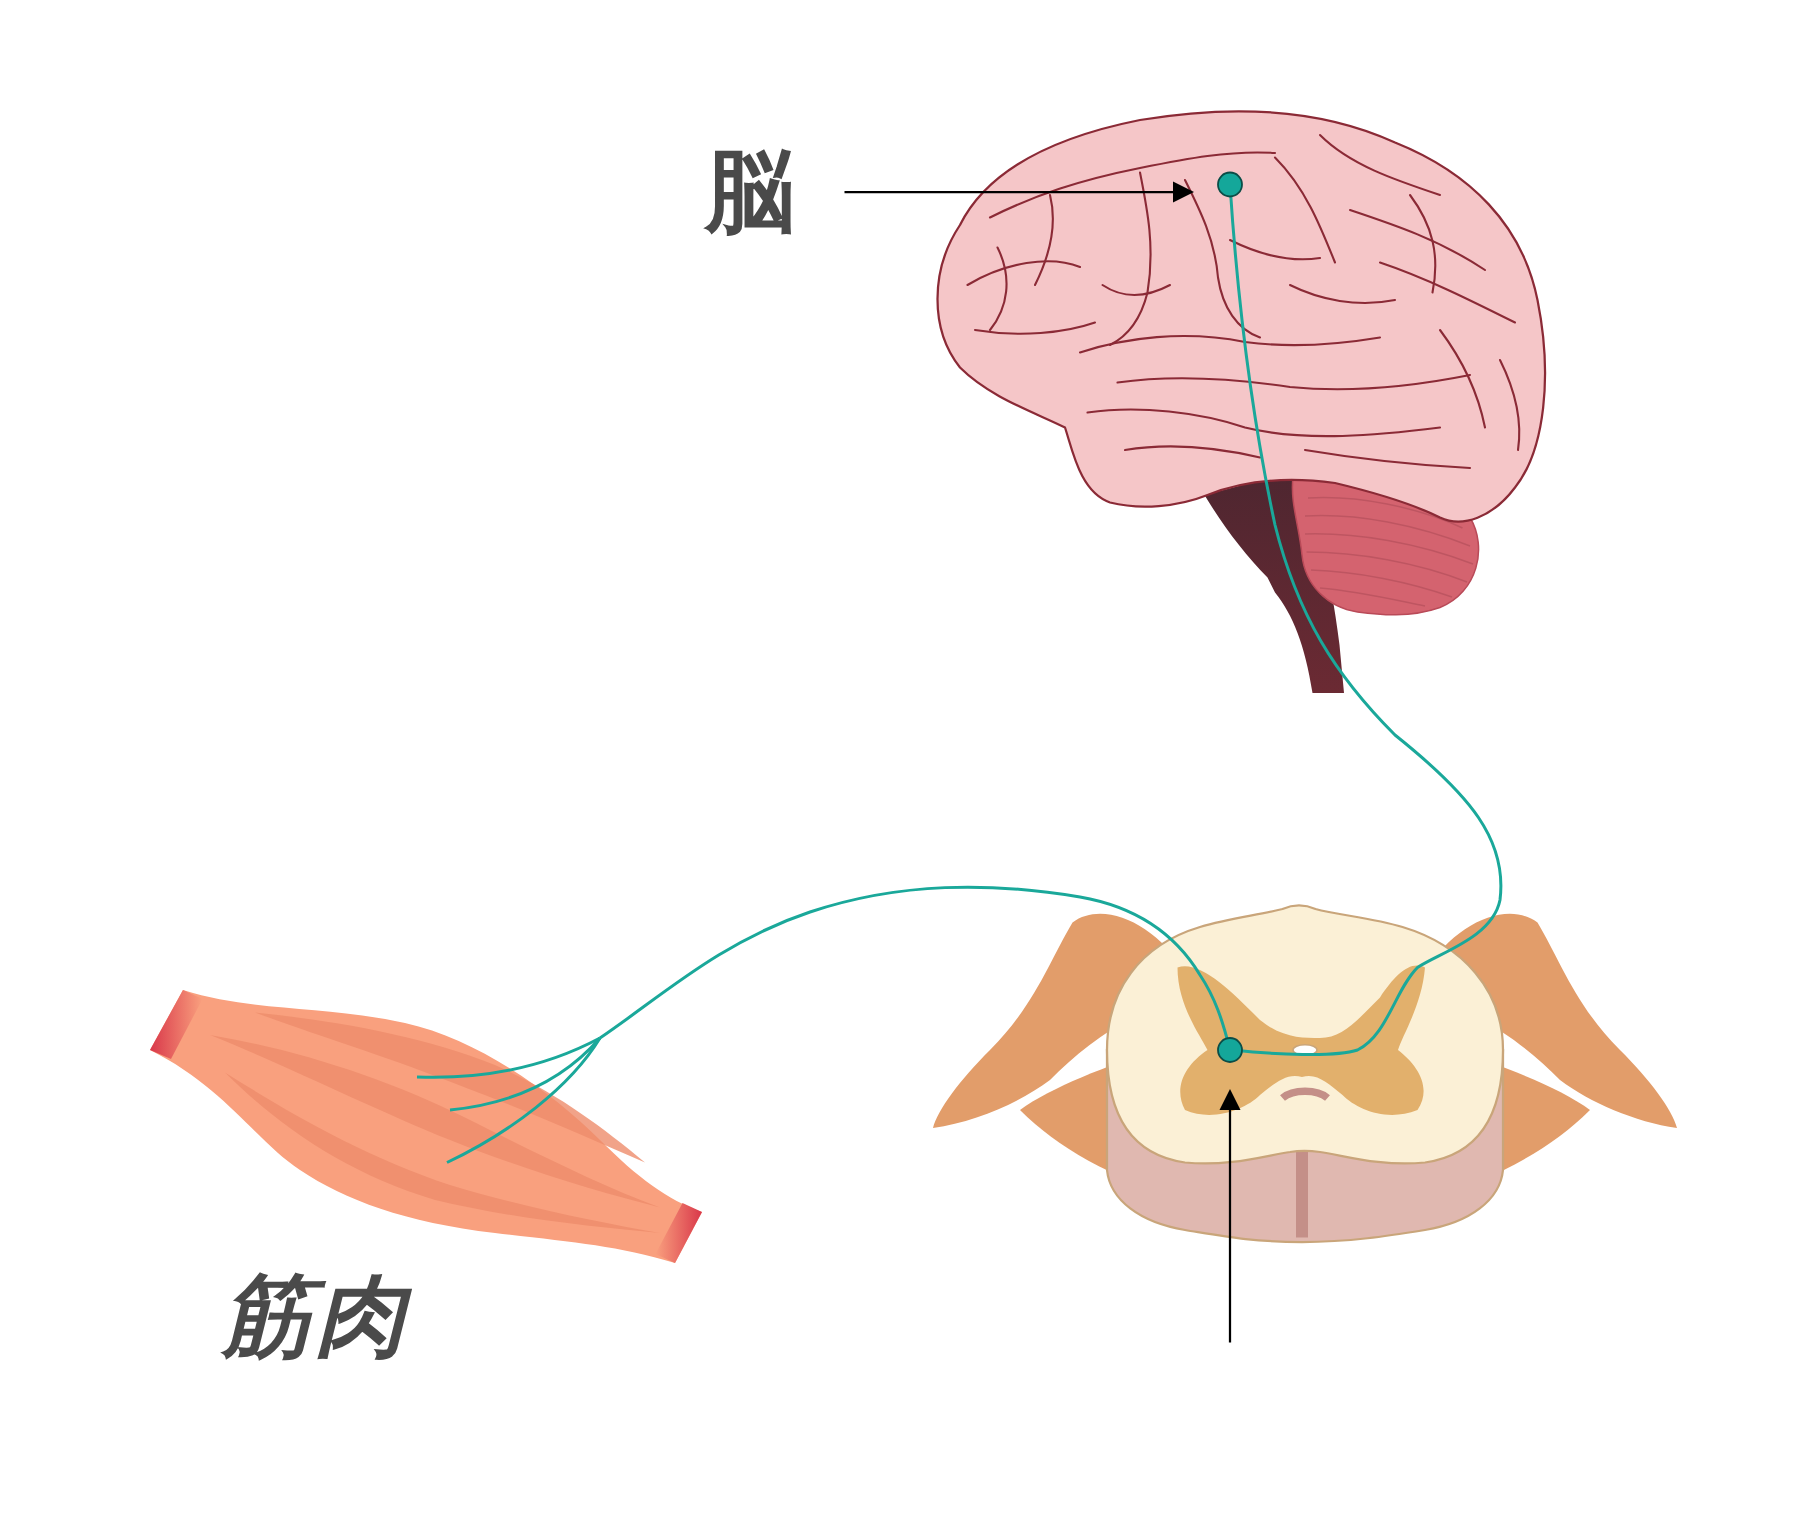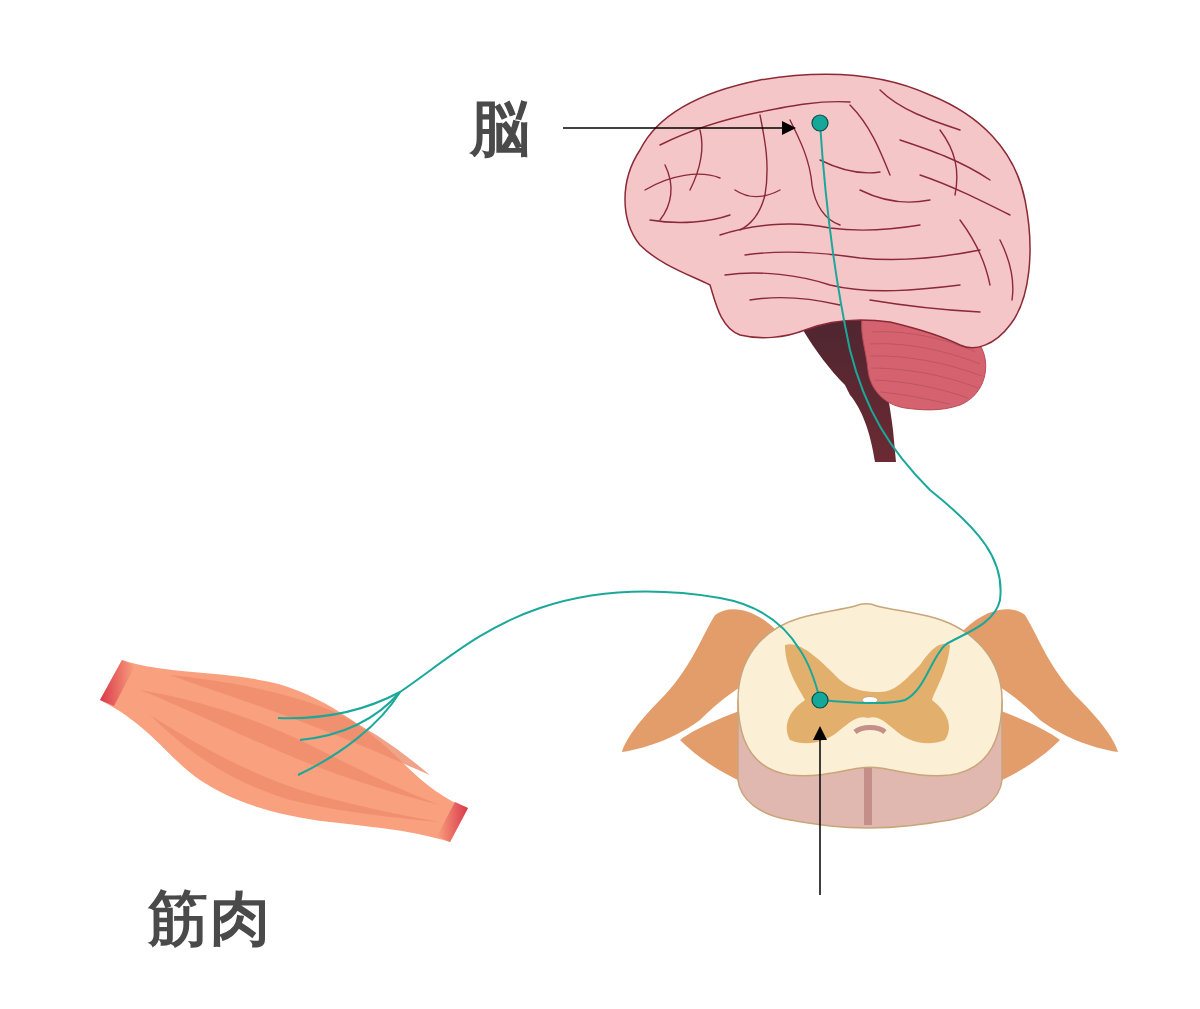--- a/index.html
+++ b/index.html
@@ -8,21 +8,21 @@
   .label {
     position: absolute;
     font-family: "DejaVu Sans", "Liberation Sans", sans-serif;
     font-weight: bold;
     color: #4a4a4a;
     font-size: 60px;
     line-height: 1;
     letter-spacing: 2px;
   }
   #label-brain { left: 470px; top: 98px; }
-  #label-muscle { left: 148px; top: 888px; }
+  #label-muscle { left: 148px; top: 848px; font-style: italic; }
   #label-nerve { left: 752px; top: 905px; }
   svg { position: absolute; left: 0; top: 0; }
 </style>
 </head>
 <body>
 
 <div class="stage">
 
 <svg width="1200" height="1009" viewBox="0 0 1200 1009">
   <defs>

